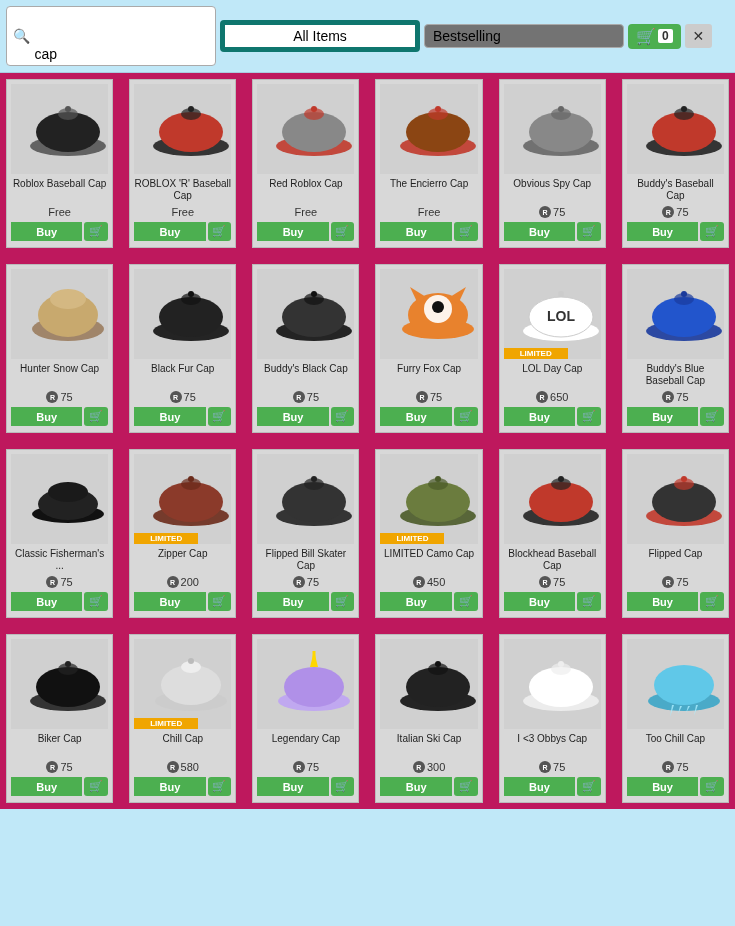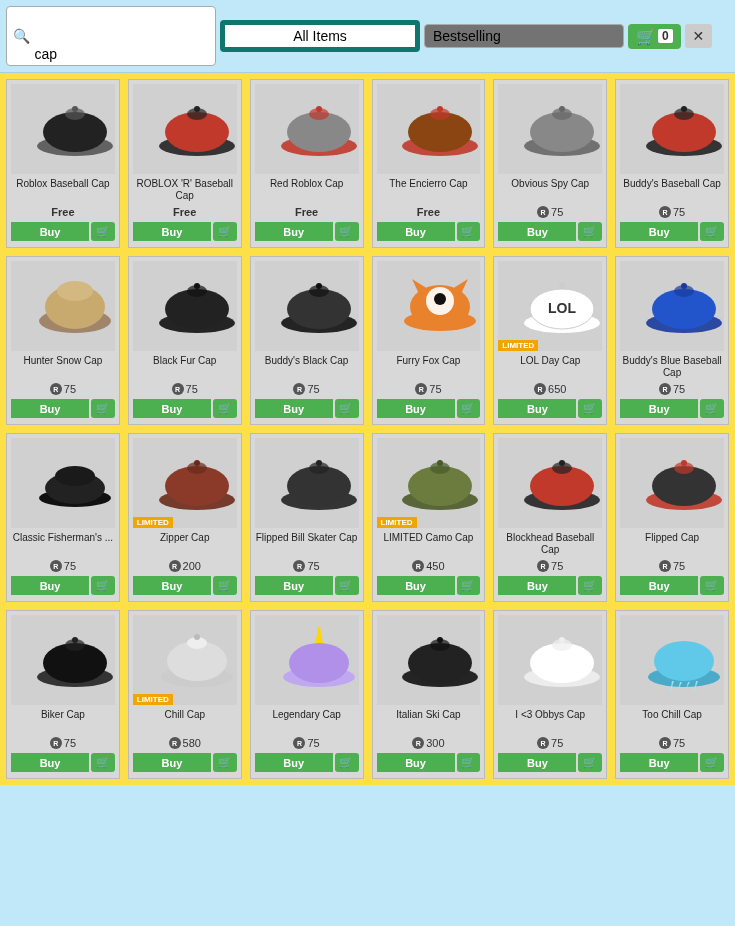--- a/index.html
+++ b/index.html
@@ -79,22 +79,22 @@
       border: none;
       border-radius: 3px;
       padding: 4px 8px;
       font-size: 14px;
       cursor: pointer;
       color: #333;
     }
     .grid-container {
       display: grid;
       grid-template-columns: repeat(6, 1fr);
-      gap: 4px;
-      background: #fde047;
+      gap: 12px;
+      background: #be185d;
       padding: 4px;
       overflow-y: auto;
       max-height: 885px;
     }
     .item-card {
       background: #d8d8d8;
       border: 1px solid #bbb;
       margin: 2px;
       display: flex;
       flex-direction: column;
@@ -142,21 +142,21 @@
       font-size: 7px;
       font-weight: bold;
       position: absolute;
       top: 50%;
       left: 50%;
       transform: translate(-50%, -50%);
     }
     .free-label {
       color: #333;
       font-size: 11px;
-      font-weight: bold;
+      font-weight: normal;
     }
     .btn-row {
       display: flex;
       gap: 2px;
       margin-top: 4px;
       width: 100%;
       justify-content: center;
     }
     .buy-btn {
       background: #4caf50;
@@ -179,21 +179,21 @@
       cursor: pointer;
     }
     .limited-badge {
       position: absolute;
       bottom: 0;
       left: 0;
       background: #f0a500;
       color: white;
       font-size: 8px;
       font-weight: bold;
-      padding: 1px 4px;
+      padding: 1px 16px;
       z-index: 2;
     }
   </style>
 </head>
 <body>
 
 <div class="top-bar">
   <div class="search-box">
     <span class="search-icon-span">🔍</span>
     <input type="text" placeholder="cap" value="cap" style="">

